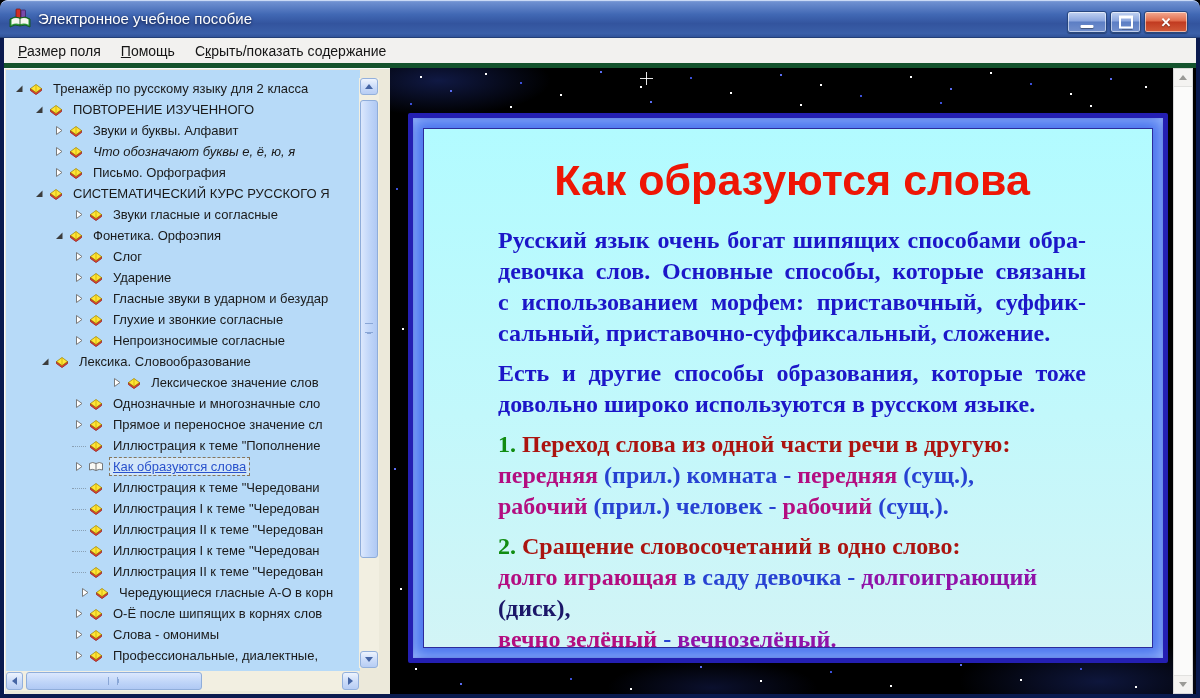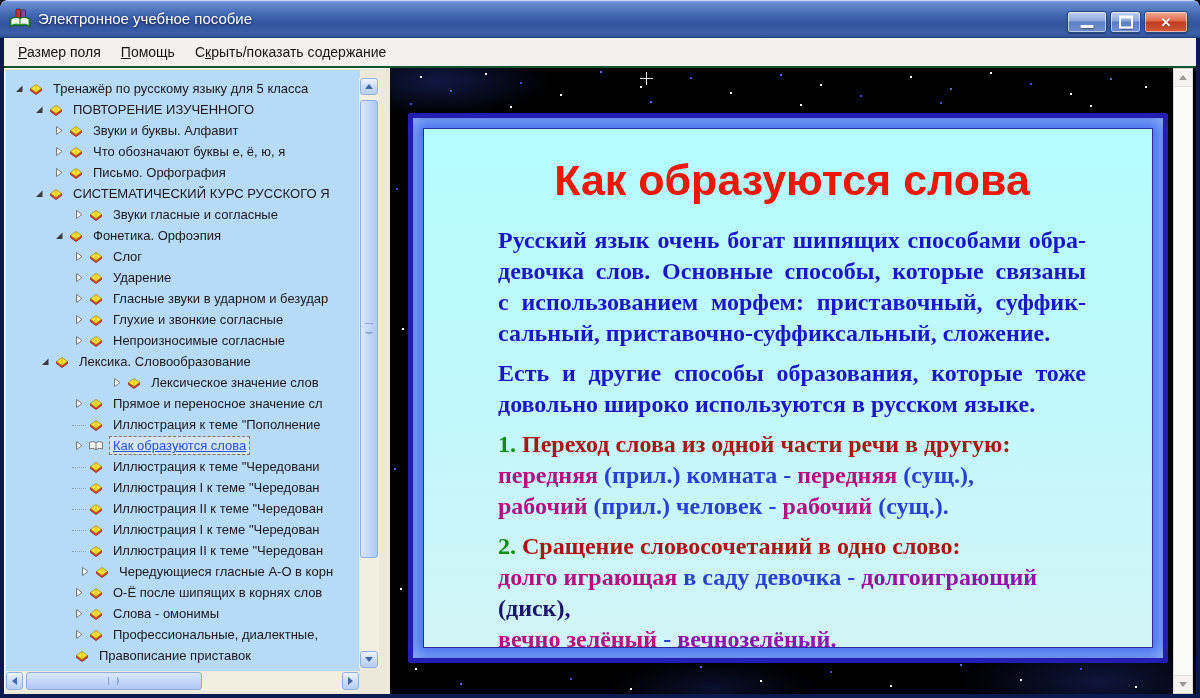--- a/index.html
+++ b/index.html
@@ -17,21 +17,21 @@
     box-shadow:inset 0 0 0 1px rgba(255,255,255,.55), 0 1px 1px rgba(0,0,0,.3);}
   .btn-min{right:93px;width:38px;background:linear-gradient(180deg,#c2d3f2,#8ba6de 45%,#5c7ec4 50%,#7390cd);}
   .btn-max{right:59px;width:29px;background:linear-gradient(180deg,#c2d3f2,#8ba6de 45%,#5c7ec4 50%,#7390cd);}
   .btn-close{right:12px;width:42px;background:linear-gradient(180deg,#f4ac94,#e06a4a 45%,#c13a20 50%,#d25b39);}
   .glyph-min{position:absolute;left:50%;bottom:4px;transform:translateX(-50%);width:13px;height:3px;background:#fff;border-radius:1px;box-shadow:0 1px 1px rgba(0,0,0,.4);}
   .glyph-max{position:absolute;left:50%;top:50%;transform:translate(-50%,-50%);width:10px;height:8px;border:2px solid #fff;border-top-width:3px;box-shadow:0 1px 1px rgba(0,0,0,.3);}
   .glyph-close{position:absolute;left:50%;top:50%;transform:translate(-50%,-50%);color:#fff;font-size:13px;font-weight:bold;line-height:13px;text-shadow:0 1px 1px rgba(0,0,0,.4);}
 
   
   .menubar{position:absolute;top:38px;left:4px;right:4px;height:30px;background:#f2f1ef;
-    border-bottom:2px solid #14532d;display:flex;align-items:center;padding-left:4px;box-sizing:border-box;}
+    border-bottom:5px solid #14532d;display:flex;align-items:center;padding-left:4px;box-sizing:border-box;}
   .menu-item{padding:5px 10px;font-size:14px;color:#151515;cursor:default;}
   .menu-item u{text-decoration:underline;}
 
   
   .content{position:absolute;top:68px;left:4px;right:4px;bottom:4px;display:flex;}
 
   
   .tree-panel{position:relative;width:386px;height:626px;background:#ece9da;flex:none;
     box-shadow:inset 1px 1px 0 #f8fafc;}
   .tree-view{position:absolute;left:2px;top:2px;width:354px;height:601px;background:#b7daf8;
@@ -153,21 +153,21 @@
                 <path d="M8.5 2.5 L8.5 9 L2 9 Z" fill="#3c3c3c"></path>
               </svg>
             </div>
             <div class="tw-icon">
               <svg width="16" height="14" viewBox="0 0 16 14">
                 <path d="M2.5 6.5 L8 10.5 L13.5 6.5 L13.5 8.6 L8 12.6 L2.5 8.6 Z" fill="#e23b2e" stroke="#8a1a10" stroke-width="0.7"></path>
                 <path d="M2.5 6.5 L8 2.5 L13.5 6.5 L8 10.5 Z" fill="#ffe636" stroke="#9a7d00" stroke-width="0.7"></path>
                 <path d="M8 2.5 L8 10.5" stroke="#c8a500" stroke-width="0.7"></path>
               </svg>
             </div>
-            <span class="tw-label">Тренажёр по русскому языку для 5 класса</span>
+            <span class="tw-label">Тренажёр по русскому языку для 2 класса</span>
           </div>
           <div class="tree-row" style="padding-left: 26px;">
             <div class="tw-exp">
               <svg width="10" height="11" viewBox="0 0 10 11">
                 <path d="M8.5 2.5 L8.5 9 L2 9 Z" fill="#3c3c3c"></path>
               </svg>
             </div>
             <div class="tw-icon">
               <svg width="16" height="14" viewBox="0 0 16 14">
                 <path d="M2.5 6.5 L8 10.5 L13.5 6.5 L13.5 8.6 L8 12.6 L2.5 8.6 Z" fill="#e23b2e" stroke="#8a1a10" stroke-width="0.7"></path>
@@ -185,199 +185,214 @@
             </div>
             <div class="tw-icon">
               <svg width="16" height="14" viewBox="0 0 16 14">
                 <path d="M2.5 6.5 L8 10.5 L13.5 6.5 L13.5 8.6 L8 12.6 L2.5 8.6 Z" fill="#e23b2e" stroke="#8a1a10" stroke-width="0.7"></path>
                 <path d="M2.5 6.5 L8 2.5 L13.5 6.5 L8 10.5 Z" fill="#ffe636" stroke="#9a7d00" stroke-width="0.7"></path>
                 <path d="M8 2.5 L8 10.5" stroke="#c8a500" stroke-width="0.7"></path>
               </svg>
             </div>
             <span class="tw-label">Звуки и буквы. Алфавит</span>
           </div>
+          <div class="tree-row" style="padding-left: 46px; font-style: italic;">
+            <div class="tw-exp">
+              <svg width="10" height="11" viewBox="0 0 10 11">
+                <path d="M2.5 1.5 L2.5 9.5 L8 5.5 Z" fill="#ffffff" stroke="#7a7a7a" stroke-width="1"></path>
+              </svg>
+            </div>
+            <div class="tw-icon">
+              <svg width="16" height="14" viewBox="0 0 16 14">
+                <path d="M2.5 6.5 L8 10.5 L13.5 6.5 L13.5 8.6 L8 12.6 L2.5 8.6 Z" fill="#e23b2e" stroke="#8a1a10" stroke-width="0.7"></path>
+                <path d="M2.5 6.5 L8 2.5 L13.5 6.5 L8 10.5 Z" fill="#ffe636" stroke="#9a7d00" stroke-width="0.7"></path>
+                <path d="M8 2.5 L8 10.5" stroke="#c8a500" stroke-width="0.7"></path>
+              </svg>
+            </div>
+            <span class="tw-label">Что обозначают буквы е, ё, ю, я</span>
+          </div>
           <div class="tree-row" style="padding-left: 46px;">
             <div class="tw-exp">
               <svg width="10" height="11" viewBox="0 0 10 11">
                 <path d="M2.5 1.5 L2.5 9.5 L8 5.5 Z" fill="#ffffff" stroke="#7a7a7a" stroke-width="1"></path>
               </svg>
             </div>
             <div class="tw-icon">
               <svg width="16" height="14" viewBox="0 0 16 14">
                 <path d="M2.5 6.5 L8 10.5 L13.5 6.5 L13.5 8.6 L8 12.6 L2.5 8.6 Z" fill="#e23b2e" stroke="#8a1a10" stroke-width="0.7"></path>
                 <path d="M2.5 6.5 L8 2.5 L13.5 6.5 L8 10.5 Z" fill="#ffe636" stroke="#9a7d00" stroke-width="0.7"></path>
                 <path d="M8 2.5 L8 10.5" stroke="#c8a500" stroke-width="0.7"></path>
               </svg>
             </div>
-            <span class="tw-label">Что обозначают буквы е, ё, ю, я</span>
+            <span class="tw-label">Письмо. Орфография</span>
+          </div>
+          <div class="tree-row" style="padding-left: 26px;">
+            <div class="tw-exp">
+              <svg width="10" height="11" viewBox="0 0 10 11">
+                <path d="M8.5 2.5 L8.5 9 L2 9 Z" fill="#3c3c3c"></path>
+              </svg>
+            </div>
+            <div class="tw-icon">
+              <svg width="16" height="14" viewBox="0 0 16 14">
+                <path d="M2.5 6.5 L8 10.5 L13.5 6.5 L13.5 8.6 L8 12.6 L2.5 8.6 Z" fill="#e23b2e" stroke="#8a1a10" stroke-width="0.7"></path>
+                <path d="M2.5 6.5 L8 2.5 L13.5 6.5 L8 10.5 Z" fill="#ffe636" stroke="#9a7d00" stroke-width="0.7"></path>
+                <path d="M8 2.5 L8 10.5" stroke="#c8a500" stroke-width="0.7"></path>
+              </svg>
+            </div>
+            <span class="tw-label">СИСТЕМАТИЧЕСКИЙ КУРС РУССКОГО Я</span>
+          </div>
+          <div class="tree-row" style="padding-left: 66px;">
+            <div class="tw-exp">
+              <svg width="10" height="11" viewBox="0 0 10 11">
+                <path d="M2.5 1.5 L2.5 9.5 L8 5.5 Z" fill="#ffffff" stroke="#7a7a7a" stroke-width="1"></path>
+              </svg>
+            </div>
+            <div class="tw-icon">
+              <svg width="16" height="14" viewBox="0 0 16 14">
+                <path d="M2.5 6.5 L8 10.5 L13.5 6.5 L13.5 8.6 L8 12.6 L2.5 8.6 Z" fill="#e23b2e" stroke="#8a1a10" stroke-width="0.7"></path>
+                <path d="M2.5 6.5 L8 2.5 L13.5 6.5 L8 10.5 Z" fill="#ffe636" stroke="#9a7d00" stroke-width="0.7"></path>
+                <path d="M8 2.5 L8 10.5" stroke="#c8a500" stroke-width="0.7"></path>
+              </svg>
+            </div>
+            <span class="tw-label">Звуки гласные и согласные</span>
           </div>
           <div class="tree-row" style="padding-left: 46px;">
             <div class="tw-exp">
               <svg width="10" height="11" viewBox="0 0 10 11">
-                <path d="M2.5 1.5 L2.5 9.5 L8 5.5 Z" fill="#ffffff" stroke="#7a7a7a" stroke-width="1"></path>
-              </svg>
-            </div>
-            <div class="tw-icon">
-              <svg width="16" height="14" viewBox="0 0 16 14">
-                <path d="M2.5 6.5 L8 10.5 L13.5 6.5 L13.5 8.6 L8 12.6 L2.5 8.6 Z" fill="#e23b2e" stroke="#8a1a10" stroke-width="0.7"></path>
-                <path d="M2.5 6.5 L8 2.5 L13.5 6.5 L8 10.5 Z" fill="#ffe636" stroke="#9a7d00" stroke-width="0.7"></path>
-                <path d="M8 2.5 L8 10.5" stroke="#c8a500" stroke-width="0.7"></path>
-              </svg>
-            </div>
-            <span class="tw-label">Письмо. Орфография</span>
-          </div>
-          <div class="tree-row" style="padding-left: 26px;">
-            <div class="tw-exp">
-              <svg width="10" height="11" viewBox="0 0 10 11">
                 <path d="M8.5 2.5 L8.5 9 L2 9 Z" fill="#3c3c3c"></path>
               </svg>
             </div>
             <div class="tw-icon">
               <svg width="16" height="14" viewBox="0 0 16 14">
                 <path d="M2.5 6.5 L8 10.5 L13.5 6.5 L13.5 8.6 L8 12.6 L2.5 8.6 Z" fill="#e23b2e" stroke="#8a1a10" stroke-width="0.7"></path>
                 <path d="M2.5 6.5 L8 2.5 L13.5 6.5 L8 10.5 Z" fill="#ffe636" stroke="#9a7d00" stroke-width="0.7"></path>
                 <path d="M8 2.5 L8 10.5" stroke="#c8a500" stroke-width="0.7"></path>
               </svg>
             </div>
-            <span class="tw-label">СИСТЕМАТИЧЕСКИЙ КУРС РУССКОГО Я</span>
-          </div>
-          <div class="tree-row" style="padding-left: 66px;">
-            <div class="tw-exp">
-              <svg width="10" height="11" viewBox="0 0 10 11">
-                <path d="M2.5 1.5 L2.5 9.5 L8 5.5 Z" fill="#ffffff" stroke="#7a7a7a" stroke-width="1"></path>
-              </svg>
-            </div>
-            <div class="tw-icon">
-              <svg width="16" height="14" viewBox="0 0 16 14">
-                <path d="M2.5 6.5 L8 10.5 L13.5 6.5 L13.5 8.6 L8 12.6 L2.5 8.6 Z" fill="#e23b2e" stroke="#8a1a10" stroke-width="0.7"></path>
-                <path d="M2.5 6.5 L8 2.5 L13.5 6.5 L8 10.5 Z" fill="#ffe636" stroke="#9a7d00" stroke-width="0.7"></path>
-                <path d="M8 2.5 L8 10.5" stroke="#c8a500" stroke-width="0.7"></path>
-              </svg>
-            </div>
-            <span class="tw-label">Звуки гласные и согласные</span>
-          </div>
-          <div class="tree-row" style="padding-left: 46px;">
+            <span class="tw-label">Фонетика. Орфоэпия</span>
+          </div>
+          <div class="tree-row" style="padding-left: 66px;">
+            <div class="tw-exp">
+              <svg width="10" height="11" viewBox="0 0 10 11">
+                <path d="M2.5 1.5 L2.5 9.5 L8 5.5 Z" fill="#ffffff" stroke="#7a7a7a" stroke-width="1"></path>
+              </svg>
+            </div>
+            <div class="tw-icon">
+              <svg width="16" height="14" viewBox="0 0 16 14">
+                <path d="M2.5 6.5 L8 10.5 L13.5 6.5 L13.5 8.6 L8 12.6 L2.5 8.6 Z" fill="#e23b2e" stroke="#8a1a10" stroke-width="0.7"></path>
+                <path d="M2.5 6.5 L8 2.5 L13.5 6.5 L8 10.5 Z" fill="#ffe636" stroke="#9a7d00" stroke-width="0.7"></path>
+                <path d="M8 2.5 L8 10.5" stroke="#c8a500" stroke-width="0.7"></path>
+              </svg>
+            </div>
+            <span class="tw-label">Слог</span>
+          </div>
+          <div class="tree-row" style="padding-left: 66px;">
+            <div class="tw-exp">
+              <svg width="10" height="11" viewBox="0 0 10 11">
+                <path d="M2.5 1.5 L2.5 9.5 L8 5.5 Z" fill="#ffffff" stroke="#7a7a7a" stroke-width="1"></path>
+              </svg>
+            </div>
+            <div class="tw-icon">
+              <svg width="16" height="14" viewBox="0 0 16 14">
+                <path d="M2.5 6.5 L8 10.5 L13.5 6.5 L13.5 8.6 L8 12.6 L2.5 8.6 Z" fill="#e23b2e" stroke="#8a1a10" stroke-width="0.7"></path>
+                <path d="M2.5 6.5 L8 2.5 L13.5 6.5 L8 10.5 Z" fill="#ffe636" stroke="#9a7d00" stroke-width="0.7"></path>
+                <path d="M8 2.5 L8 10.5" stroke="#c8a500" stroke-width="0.7"></path>
+              </svg>
+            </div>
+            <span class="tw-label">Ударение</span>
+          </div>
+          <div class="tree-row" style="padding-left: 66px;">
+            <div class="tw-exp">
+              <svg width="10" height="11" viewBox="0 0 10 11">
+                <path d="M2.5 1.5 L2.5 9.5 L8 5.5 Z" fill="#ffffff" stroke="#7a7a7a" stroke-width="1"></path>
+              </svg>
+            </div>
+            <div class="tw-icon">
+              <svg width="16" height="14" viewBox="0 0 16 14">
+                <path d="M2.5 6.5 L8 10.5 L13.5 6.5 L13.5 8.6 L8 12.6 L2.5 8.6 Z" fill="#e23b2e" stroke="#8a1a10" stroke-width="0.7"></path>
+                <path d="M2.5 6.5 L8 2.5 L13.5 6.5 L8 10.5 Z" fill="#ffe636" stroke="#9a7d00" stroke-width="0.7"></path>
+                <path d="M8 2.5 L8 10.5" stroke="#c8a500" stroke-width="0.7"></path>
+              </svg>
+            </div>
+            <span class="tw-label">Гласные звуки в ударном и безудар</span>
+          </div>
+          <div class="tree-row" style="padding-left: 66px;">
+            <div class="tw-exp">
+              <svg width="10" height="11" viewBox="0 0 10 11">
+                <path d="M2.5 1.5 L2.5 9.5 L8 5.5 Z" fill="#ffffff" stroke="#7a7a7a" stroke-width="1"></path>
+              </svg>
+            </div>
+            <div class="tw-icon">
+              <svg width="16" height="14" viewBox="0 0 16 14">
+                <path d="M2.5 6.5 L8 10.5 L13.5 6.5 L13.5 8.6 L8 12.6 L2.5 8.6 Z" fill="#e23b2e" stroke="#8a1a10" stroke-width="0.7"></path>
+                <path d="M2.5 6.5 L8 2.5 L13.5 6.5 L8 10.5 Z" fill="#ffe636" stroke="#9a7d00" stroke-width="0.7"></path>
+                <path d="M8 2.5 L8 10.5" stroke="#c8a500" stroke-width="0.7"></path>
+              </svg>
+            </div>
+            <span class="tw-label">Глухие и звонкие согласные</span>
+          </div>
+          <div class="tree-row" style="padding-left: 66px;">
+            <div class="tw-exp">
+              <svg width="10" height="11" viewBox="0 0 10 11">
+                <path d="M2.5 1.5 L2.5 9.5 L8 5.5 Z" fill="#ffffff" stroke="#7a7a7a" stroke-width="1"></path>
+              </svg>
+            </div>
+            <div class="tw-icon">
+              <svg width="16" height="14" viewBox="0 0 16 14">
+                <path d="M2.5 6.5 L8 10.5 L13.5 6.5 L13.5 8.6 L8 12.6 L2.5 8.6 Z" fill="#e23b2e" stroke="#8a1a10" stroke-width="0.7"></path>
+                <path d="M2.5 6.5 L8 2.5 L13.5 6.5 L8 10.5 Z" fill="#ffe636" stroke="#9a7d00" stroke-width="0.7"></path>
+                <path d="M8 2.5 L8 10.5" stroke="#c8a500" stroke-width="0.7"></path>
+              </svg>
+            </div>
+            <span class="tw-label">Непроизносимые согласные</span>
+          </div>
+          <div class="tree-row" style="padding-left: 32px;">
             <div class="tw-exp">
               <svg width="10" height="11" viewBox="0 0 10 11">
                 <path d="M8.5 2.5 L8.5 9 L2 9 Z" fill="#3c3c3c"></path>
               </svg>
             </div>
             <div class="tw-icon">
               <svg width="16" height="14" viewBox="0 0 16 14">
                 <path d="M2.5 6.5 L8 10.5 L13.5 6.5 L13.5 8.6 L8 12.6 L2.5 8.6 Z" fill="#e23b2e" stroke="#8a1a10" stroke-width="0.7"></path>
                 <path d="M2.5 6.5 L8 2.5 L13.5 6.5 L8 10.5 Z" fill="#ffe636" stroke="#9a7d00" stroke-width="0.7"></path>
                 <path d="M8 2.5 L8 10.5" stroke="#c8a500" stroke-width="0.7"></path>
               </svg>
             </div>
-            <span class="tw-label">Фонетика. Орфоэпия</span>
-          </div>
-          <div class="tree-row" style="padding-left: 66px;">
-            <div class="tw-exp">
-              <svg width="10" height="11" viewBox="0 0 10 11">
-                <path d="M2.5 1.5 L2.5 9.5 L8 5.5 Z" fill="#ffffff" stroke="#7a7a7a" stroke-width="1"></path>
-              </svg>
-            </div>
-            <div class="tw-icon">
-              <svg width="16" height="14" viewBox="0 0 16 14">
-                <path d="M2.5 6.5 L8 10.5 L13.5 6.5 L13.5 8.6 L8 12.6 L2.5 8.6 Z" fill="#e23b2e" stroke="#8a1a10" stroke-width="0.7"></path>
-                <path d="M2.5 6.5 L8 2.5 L13.5 6.5 L8 10.5 Z" fill="#ffe636" stroke="#9a7d00" stroke-width="0.7"></path>
-                <path d="M8 2.5 L8 10.5" stroke="#c8a500" stroke-width="0.7"></path>
-              </svg>
-            </div>
-            <span class="tw-label">Слог</span>
-          </div>
-          <div class="tree-row" style="padding-left: 66px;">
-            <div class="tw-exp">
-              <svg width="10" height="11" viewBox="0 0 10 11">
-                <path d="M2.5 1.5 L2.5 9.5 L8 5.5 Z" fill="#ffffff" stroke="#7a7a7a" stroke-width="1"></path>
-              </svg>
-            </div>
-            <div class="tw-icon">
-              <svg width="16" height="14" viewBox="0 0 16 14">
-                <path d="M2.5 6.5 L8 10.5 L13.5 6.5 L13.5 8.6 L8 12.6 L2.5 8.6 Z" fill="#e23b2e" stroke="#8a1a10" stroke-width="0.7"></path>
-                <path d="M2.5 6.5 L8 2.5 L13.5 6.5 L8 10.5 Z" fill="#ffe636" stroke="#9a7d00" stroke-width="0.7"></path>
-                <path d="M8 2.5 L8 10.5" stroke="#c8a500" stroke-width="0.7"></path>
-              </svg>
-            </div>
-            <span class="tw-label">Ударение</span>
-          </div>
-          <div class="tree-row" style="padding-left: 66px;">
-            <div class="tw-exp">
-              <svg width="10" height="11" viewBox="0 0 10 11">
-                <path d="M2.5 1.5 L2.5 9.5 L8 5.5 Z" fill="#ffffff" stroke="#7a7a7a" stroke-width="1"></path>
-              </svg>
-            </div>
-            <div class="tw-icon">
-              <svg width="16" height="14" viewBox="0 0 16 14">
-                <path d="M2.5 6.5 L8 10.5 L13.5 6.5 L13.5 8.6 L8 12.6 L2.5 8.6 Z" fill="#e23b2e" stroke="#8a1a10" stroke-width="0.7"></path>
-                <path d="M2.5 6.5 L8 2.5 L13.5 6.5 L8 10.5 Z" fill="#ffe636" stroke="#9a7d00" stroke-width="0.7"></path>
-                <path d="M8 2.5 L8 10.5" stroke="#c8a500" stroke-width="0.7"></path>
-              </svg>
-            </div>
-            <span class="tw-label">Гласные звуки в ударном и безудар</span>
-          </div>
-          <div class="tree-row" style="padding-left: 66px;">
-            <div class="tw-exp">
-              <svg width="10" height="11" viewBox="0 0 10 11">
-                <path d="M2.5 1.5 L2.5 9.5 L8 5.5 Z" fill="#ffffff" stroke="#7a7a7a" stroke-width="1"></path>
-              </svg>
-            </div>
-            <div class="tw-icon">
-              <svg width="16" height="14" viewBox="0 0 16 14">
-                <path d="M2.5 6.5 L8 10.5 L13.5 6.5 L13.5 8.6 L8 12.6 L2.5 8.6 Z" fill="#e23b2e" stroke="#8a1a10" stroke-width="0.7"></path>
-                <path d="M2.5 6.5 L8 2.5 L13.5 6.5 L8 10.5 Z" fill="#ffe636" stroke="#9a7d00" stroke-width="0.7"></path>
-                <path d="M8 2.5 L8 10.5" stroke="#c8a500" stroke-width="0.7"></path>
-              </svg>
-            </div>
-            <span class="tw-label">Глухие и звонкие согласные</span>
-          </div>
-          <div class="tree-row" style="padding-left: 66px;">
-            <div class="tw-exp">
-              <svg width="10" height="11" viewBox="0 0 10 11">
-                <path d="M2.5 1.5 L2.5 9.5 L8 5.5 Z" fill="#ffffff" stroke="#7a7a7a" stroke-width="1"></path>
-              </svg>
-            </div>
-            <div class="tw-icon">
-              <svg width="16" height="14" viewBox="0 0 16 14">
-                <path d="M2.5 6.5 L8 10.5 L13.5 6.5 L13.5 8.6 L8 12.6 L2.5 8.6 Z" fill="#e23b2e" stroke="#8a1a10" stroke-width="0.7"></path>
-                <path d="M2.5 6.5 L8 2.5 L13.5 6.5 L8 10.5 Z" fill="#ffe636" stroke="#9a7d00" stroke-width="0.7"></path>
-                <path d="M8 2.5 L8 10.5" stroke="#c8a500" stroke-width="0.7"></path>
-              </svg>
-            </div>
-            <span class="tw-label">Непроизносимые согласные</span>
-          </div>
-          <div class="tree-row" style="padding-left: 32px;">
-            <div class="tw-exp">
-              <svg width="10" height="11" viewBox="0 0 10 11">
-                <path d="M8.5 2.5 L8.5 9 L2 9 Z" fill="#3c3c3c"></path>
-              </svg>
-            </div>
-            <div class="tw-icon">
-              <svg width="16" height="14" viewBox="0 0 16 14">
-                <path d="M2.5 6.5 L8 10.5 L13.5 6.5 L13.5 8.6 L8 12.6 L2.5 8.6 Z" fill="#e23b2e" stroke="#8a1a10" stroke-width="0.7"></path>
-                <path d="M2.5 6.5 L8 2.5 L13.5 6.5 L8 10.5 Z" fill="#ffe636" stroke="#9a7d00" stroke-width="0.7"></path>
-                <path d="M8 2.5 L8 10.5" stroke="#c8a500" stroke-width="0.7"></path>
-              </svg>
-            </div>
             <span class="tw-label">Лексика. Словообразование</span>
           </div>
           <div class="tree-row" style="padding-left: 66px; justify-content: center;">
             <div class="tw-exp">
               <svg width="10" height="11" viewBox="0 0 10 11">
                 <path d="M2.5 1.5 L2.5 9.5 L8 5.5 Z" fill="#ffffff" stroke="#7a7a7a" stroke-width="1"></path>
               </svg>
             </div>
             <div class="tw-icon">
               <svg width="16" height="14" viewBox="0 0 16 14">
                 <path d="M2.5 6.5 L8 10.5 L13.5 6.5 L13.5 8.6 L8 12.6 L2.5 8.6 Z" fill="#e23b2e" stroke="#8a1a10" stroke-width="0.7"></path>
                 <path d="M2.5 6.5 L8 2.5 L13.5 6.5 L8 10.5 Z" fill="#ffe636" stroke="#9a7d00" stroke-width="0.7"></path>
                 <path d="M8 2.5 L8 10.5" stroke="#c8a500" stroke-width="0.7"></path>
               </svg>
             </div>
             <span class="tw-label">Лексическое значение слов</span>
+          </div>
+          <div class="tree-row" style="padding-left: 66px;">
+            <div class="tw-exp">
+              <svg width="10" height="11" viewBox="0 0 10 11">
+                <path d="M2.5 1.5 L2.5 9.5 L8 5.5 Z" fill="#ffffff" stroke="#7a7a7a" stroke-width="1"></path>
+              </svg>
+            </div>
+            <div class="tw-icon">
+              <svg width="16" height="14" viewBox="0 0 16 14">
+                <path d="M2.5 6.5 L8 10.5 L13.5 6.5 L13.5 8.6 L8 12.6 L2.5 8.6 Z" fill="#e23b2e" stroke="#8a1a10" stroke-width="0.7"></path>
+                <path d="M2.5 6.5 L8 2.5 L13.5 6.5 L8 10.5 Z" fill="#ffe636" stroke="#9a7d00" stroke-width="0.7"></path>
+                <path d="M8 2.5 L8 10.5" stroke="#c8a500" stroke-width="0.7"></path>
+              </svg>
+            </div>
+            <span class="tw-label">Однозначные и многозначные сло</span>
           </div>
           <div class="tree-row" style="padding-left: 66px;">
             <div class="tw-exp">
               <svg width="10" height="11" viewBox="0 0 10 11">
                 <path d="M2.5 1.5 L2.5 9.5 L8 5.5 Z" fill="#ffffff" stroke="#7a7a7a" stroke-width="1"></path>
               </svg>
             </div>
             <div class="tw-icon">
               <svg width="16" height="14" viewBox="0 0 16 14">
                 <path d="M2.5 6.5 L8 10.5 L13.5 6.5 L13.5 8.6 L8 12.6 L2.5 8.6 Z" fill="#e23b2e" stroke="#8a1a10" stroke-width="0.7"></path>

